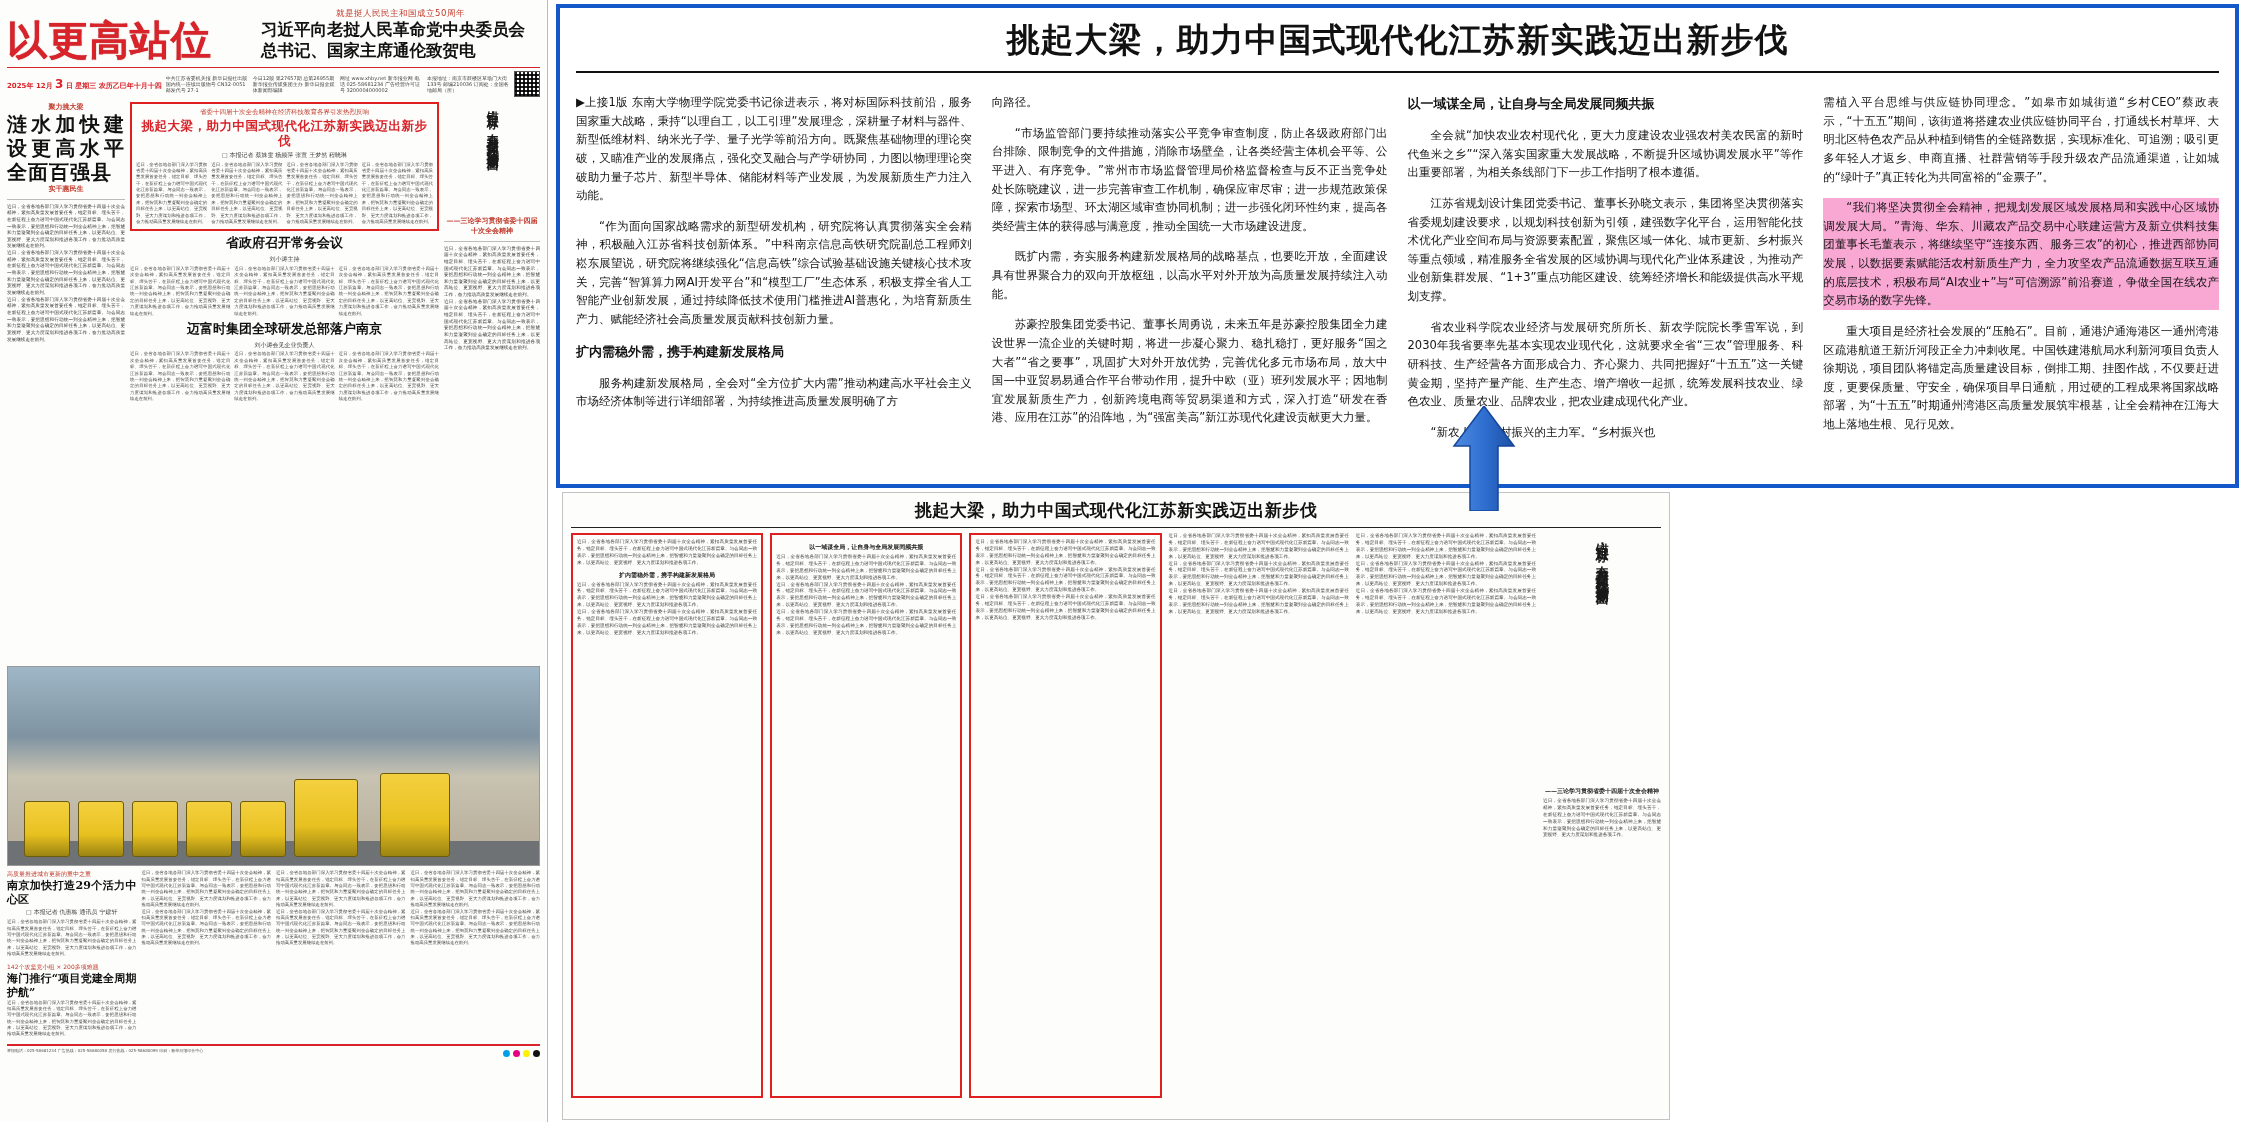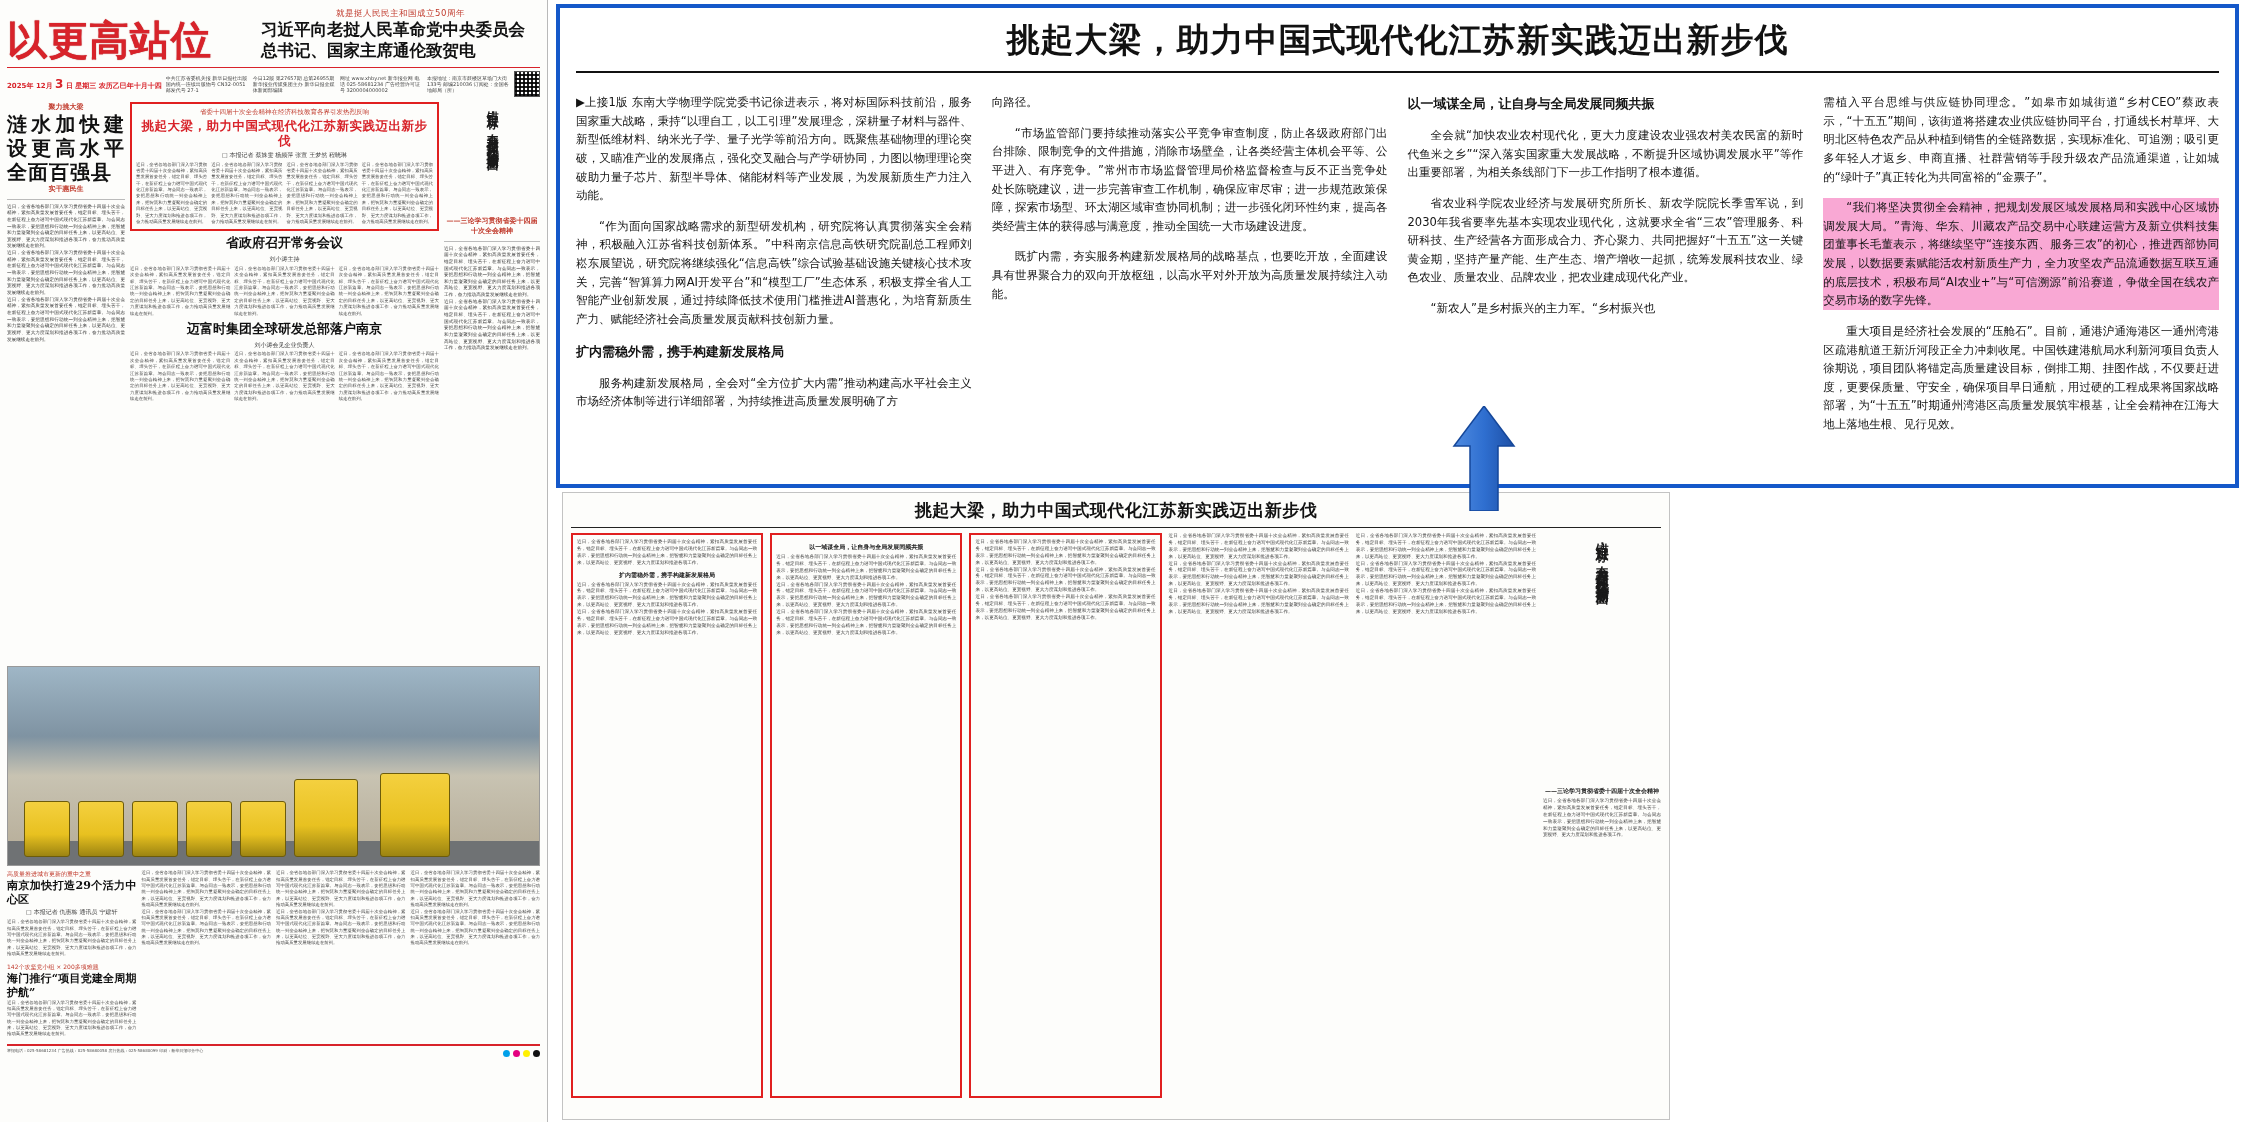--- a/index.html
+++ b/index.html
@@ -295,25 +295,27 @@
         <p class="lead">▶上接1版 东南大学物理学院党委书记徐进表示，将对标国际科技前沿，服务国家重大战略，秉持“以理自工，以工引理”发展理念，深耕量子材料与器件、新型低维材料、纳米光子学、量子光学等前沿方向。既聚焦基础物理的理论突破，又瞄准产业的发展痛点，强化交叉融合与产学研协同，力图以物理理论突破助力量子芯片、新型半导体、储能材料等产业发展，为发展新质生产力注入动能。</p>
         <p>“作为面向国家战略需求的新型研发机构，研究院将认真贯彻落实全会精神，积极融入江苏省科技创新体系。”中科南京信息高铁研究院副总工程师刘崧东展望说，研究院将继续强化“信息高铁”综合试验基础设施关键核心技术攻关，完善“智算算力网AI开发平台”和“模型工厂”生态体系，积极支撑全省人工智能产业创新发展，通过持续降低技术使用门槛推进AI普惠化，为培育新质生产力、赋能经济社会高质量发展贡献科技创新力量。</p>
         <p class="sub-h">扩内需稳外需，携手构建新发展格局</p>
         <p>服务构建新发展格局，全会对“全方位扩大内需”推动构建高水平社会主义市场经济体制等进行详细部署，为持续推进高质量发展明确了方</p>
       </div>
 
       <div class="zoom-col">
         <p class="lead">向路径。</p>
         <p>“市场监管部门要持续推动落实公平竞争审查制度，防止各级政府部门出台排除、限制竞争的文件措施，消除市场壁垒，让各类经营主体机会平等、公平进入、有序竞争。”常州市市场监督管理局价格监督检查与反不正当竞争处处长陈晓建议，进一步完善审查工作机制，确保应审尽审；进一步规范政策保障，探索市场型、环太湖区域审查协同机制；进一步强化闭环性约束，提高各类经营主体的获得感与满意度，推动全国统一大市场建设进度。</p>
         <p>既扩内需，夯实服务构建新发展格局的战略基点，也要吃开放，全面建设具有世界聚合力的双向开放枢纽，以高水平对外开放为高质量发展持续注入动能。</p>
+        <p>苏豪控股集团党委书记、董事长周勇说，未来五年是苏豪控股集团全力建设世界一流企业的关键时期，将进一步凝心聚力、稳扎稳打，更好服务“国之大者”“省之要事”，巩固扩大对外开放优势，完善优化多元市场布局，放大中国—中亚贸易易通合作平台带动作用，提升中欧（亚）班列发展水平；因地制宜发展新质生产力，创新跨境电商等贸易渠道和方式，深入打造“研发在香港、应用在江苏”的沿阵地，为“强富美高”新江苏现代化建设贡献更大力量。</p>
       </div>
 
       <div class="zoom-col">
         <p class="sub-h">以一域谋全局，让自身与全局发展同频共振</p>
         <p>全会就“加快农业农村现代化，更大力度建设农业强农村美农民富的新时代鱼米之乡”“深入落实国家重大发展战略，不断提升区域协调发展水平”等作出重要部署，为相关条线部门下一步工作指明了根本遵循。</p>
+        <p>江苏省规划设计集团党委书记、董事长孙晓文表示，集团将坚决贯彻落实省委规划建设要求，以规划科技创新为引领，建强数字化平台，运用智能化技术优化产业空间布局与资源要素配置，聚焦区域一体化、城市更新、乡村振兴等重点领域，精准服务全省发展的区域协调与现代化产业体系建设，为推动产业创新集群发展、“1+3”重点功能区建设、统筹经济增长和能级提供高水平规划支撑。</p>
         <p>省农业科学院农业经济与发展研究所所长、新农学院院长季雪军说，到2030年我省要率先基本实现农业现代化，这就要求全省“三农”管理服务、科研科技、生产经营各方面形成合力、齐心聚力、共同把握好“十五五”这一关键黄金期，坚持产量产能、生产生态、增产增收一起抓，统筹发展科技农业、绿色农业、质量农业、品牌农业，把农业建成现代化产业。</p>
         <p>“新农人”是乡村振兴的主力军。“乡村振兴也</p>
       </div>
 
       <div class="zoom-col">
         <p class="lead">需植入平台思维与供应链协同理念。”如皋市如城街道“乡村CEO”蔡政表示，“十五五”期间，该街道将搭建农业供应链协同平台，打通线长村草坪、大明北区特色农产品从种植到销售的全链路数据，实现标准化、可追溯；吸引更多年轻人才返乡、申商直播、社群营销等手段升级农产品流通渠道，让如城的“绿叶子”真正转化为共同富裕的“金票子”。</p>
         <p class="hl">“我们将坚决贯彻全会精神，把规划发展区域发展格局和实践中心区域协调发展大局。”青海、华东、川藏农产品交易中心联建运营方及新立供料技集团董事长毛董表示，将继续坚守“连接东西、服务三农”的初心，推进西部协同发展，以数据要素赋能活农村新质生产力，全力攻坚农产品流通数据互联互通的底层技术，积极布局“AI农业+”与“可信溯源”前沿赛道，争做全国在线农产交易市场的数字先锋。</p>
         <p>重大项目是经济社会发展的“压舱石”。目前，通港沪通海港区一通州湾港区疏港航道王新沂河段正全力冲刺收尾。中国铁建港航局水利新河项目负责人徐期说，项目团队将锚定高质量建设目标，倒排工期、挂图作战，不仅要赶进度，更要保质量、守安全，确保项目早日通航，用过硬的工程成果将国家战略部署，为“十五五”时期通州湾港区高质量发展筑牢根基，让全会精神在江海大地上落地生根、见行见效。</p>
       </div>
     </div>

